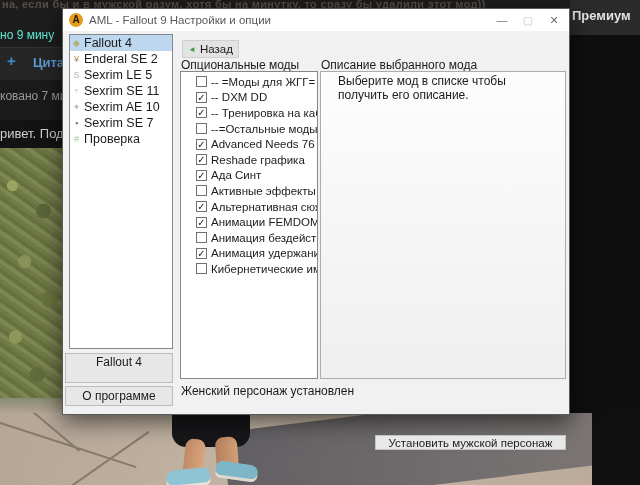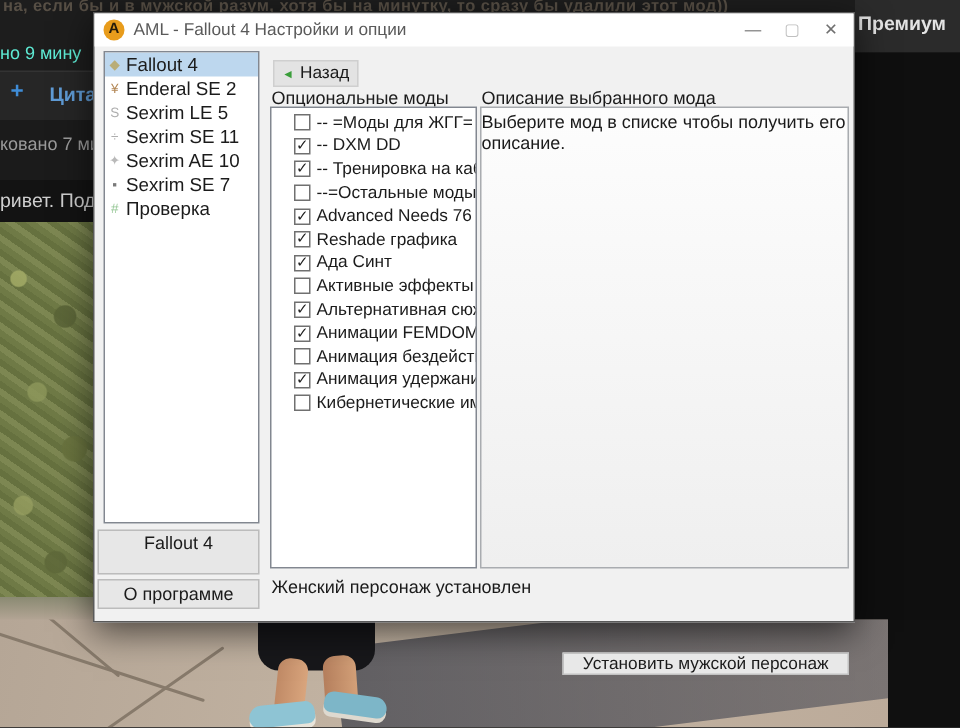--- a/index.html
+++ b/index.html
@@ -89,21 +89,21 @@
   .panel-label{position:absolute;font-size:12px;color:#1b1b1b;white-space:nowrap;}
   .lbl-mods{left:118px;top:49px;} .lbl-desc{left:258px;top:49px;}
   .mod-list{position:absolute;left:117px;top:62px;width:138px;height:308px;background:#fff;
     border:1px solid #828790;box-sizing:border-box;overflow:hidden;padding-top:2px;}
   .mod-item{height:15.6px;display:flex;align-items:center;gap:4px;padding-left:15px;
     font-size:11.5px;color:#1b1b1b;white-space:nowrap;overflow:hidden;}
   .cbox{width:11px;height:11px;flex:0 0 11px;background:#fff;border:1px solid #707070;
     box-sizing:border-box;font-size:10px;line-height:9px;text-align:center;color:#212121;}
   .desc-box{position:absolute;left:257px;top:62px;width:246px;height:308px;
     background:linear-gradient(180deg,#fdfdfd,#efefef);border:1px solid #a9acb0;
-    box-sizing:border-box;font-size:12px;color:#1b1b1b;padding:2px 0;}
+    box-sizing:border-box;font-size:12px;color:#1b1b1b;padding:2px 17px;}
   .status-lbl{position:absolute;left:118px;top:375px;font-size:12px;color:#1b1b1b;white-space:nowrap;}
   .install-btn{position:absolute;top:390px;height:15px;box-sizing:border-box;
     font-size:11.5px;text-align:center;line-height:14px;border:1px solid #c2c2c2;}
   .btn-female{left:116px;width:193px;background:#d2d2d2;color:#6e6e6e;}
   .btn-male{left:312px;width:191px;background:#e8e8e8;color:#1b1b1b;margin-top:36px;}
 </style>
 </head>
 <body>
 
 <div id="stage">
@@ -133,21 +133,21 @@
     <div class="shorts"></div>
     <div class="leg-l"></div>
     <div class="leg-r"></div>
     <div class="shoe-l"></div>
     <div class="shoe-r"></div>
   </div>
 
   <div class="win">
     <div class="titlebar">
       <div class="app-icon">A</div>
-      <div class="win-title">AML - Fallout 4 Настройки и опции</div>
+      <div class="win-title">AML - Fallout 9 Настройки и опции</div>
       <div class="winbtn btn-min">—</div>
       <div class="winbtn btn-max">▢</div>
       <div class="winbtn btn-close">✕</div>
     </div>
 
     <div class="game-list">
         <div class="game-item selected">
           <span class="game-icon" style="color: rgb(185, 163, 90);">◆</span>
           <span>Fallout 4</span>
         </div>

